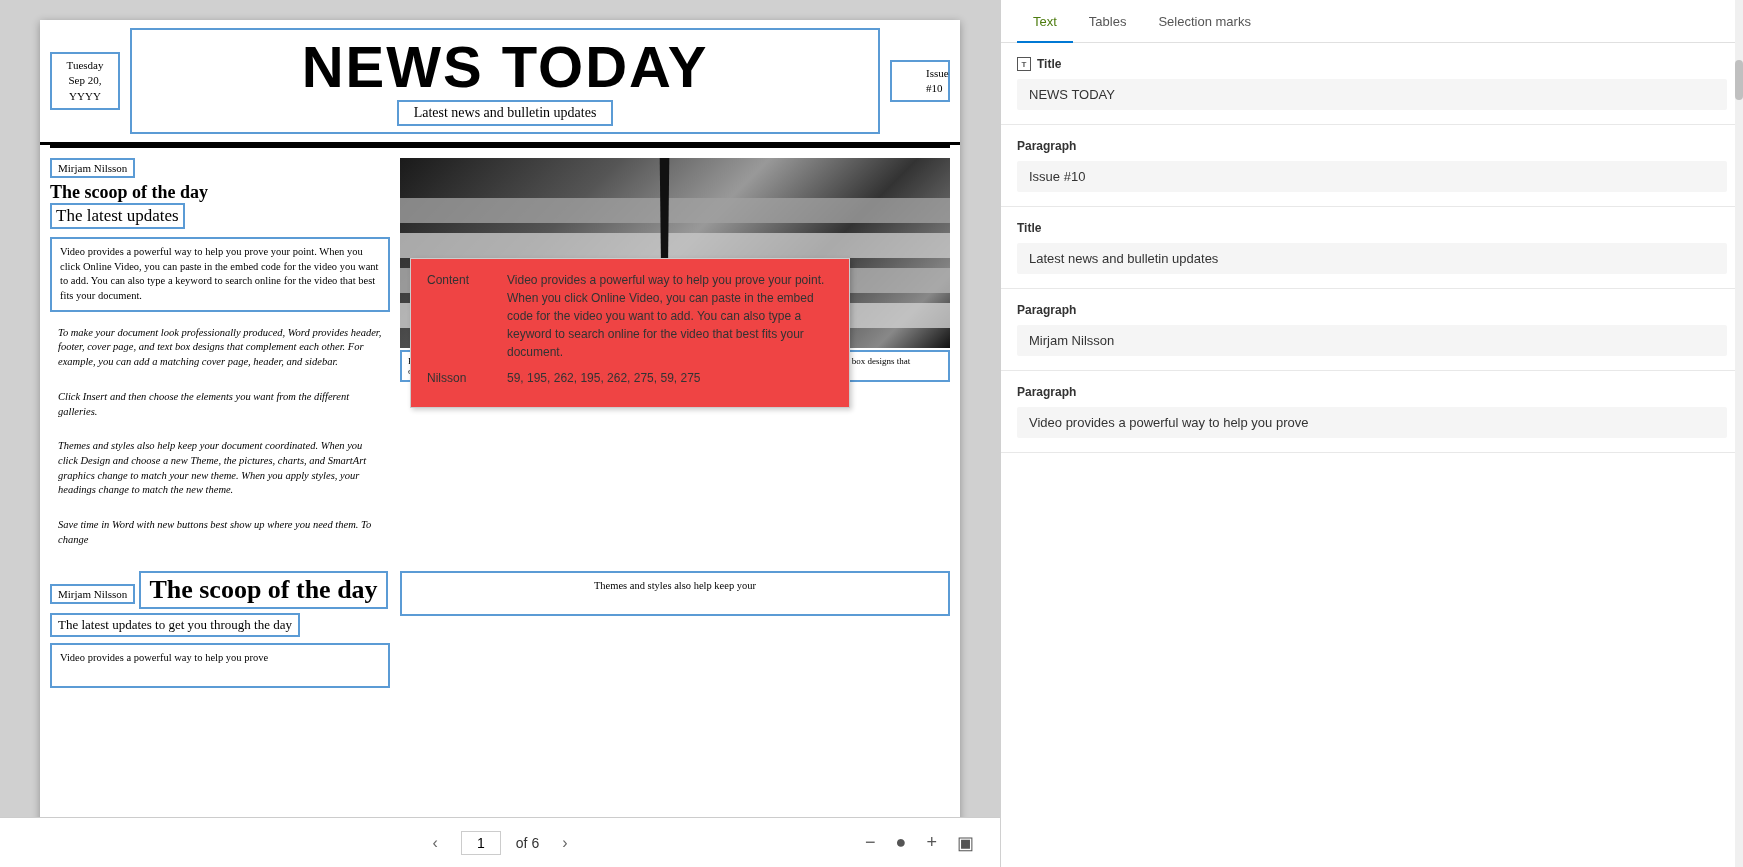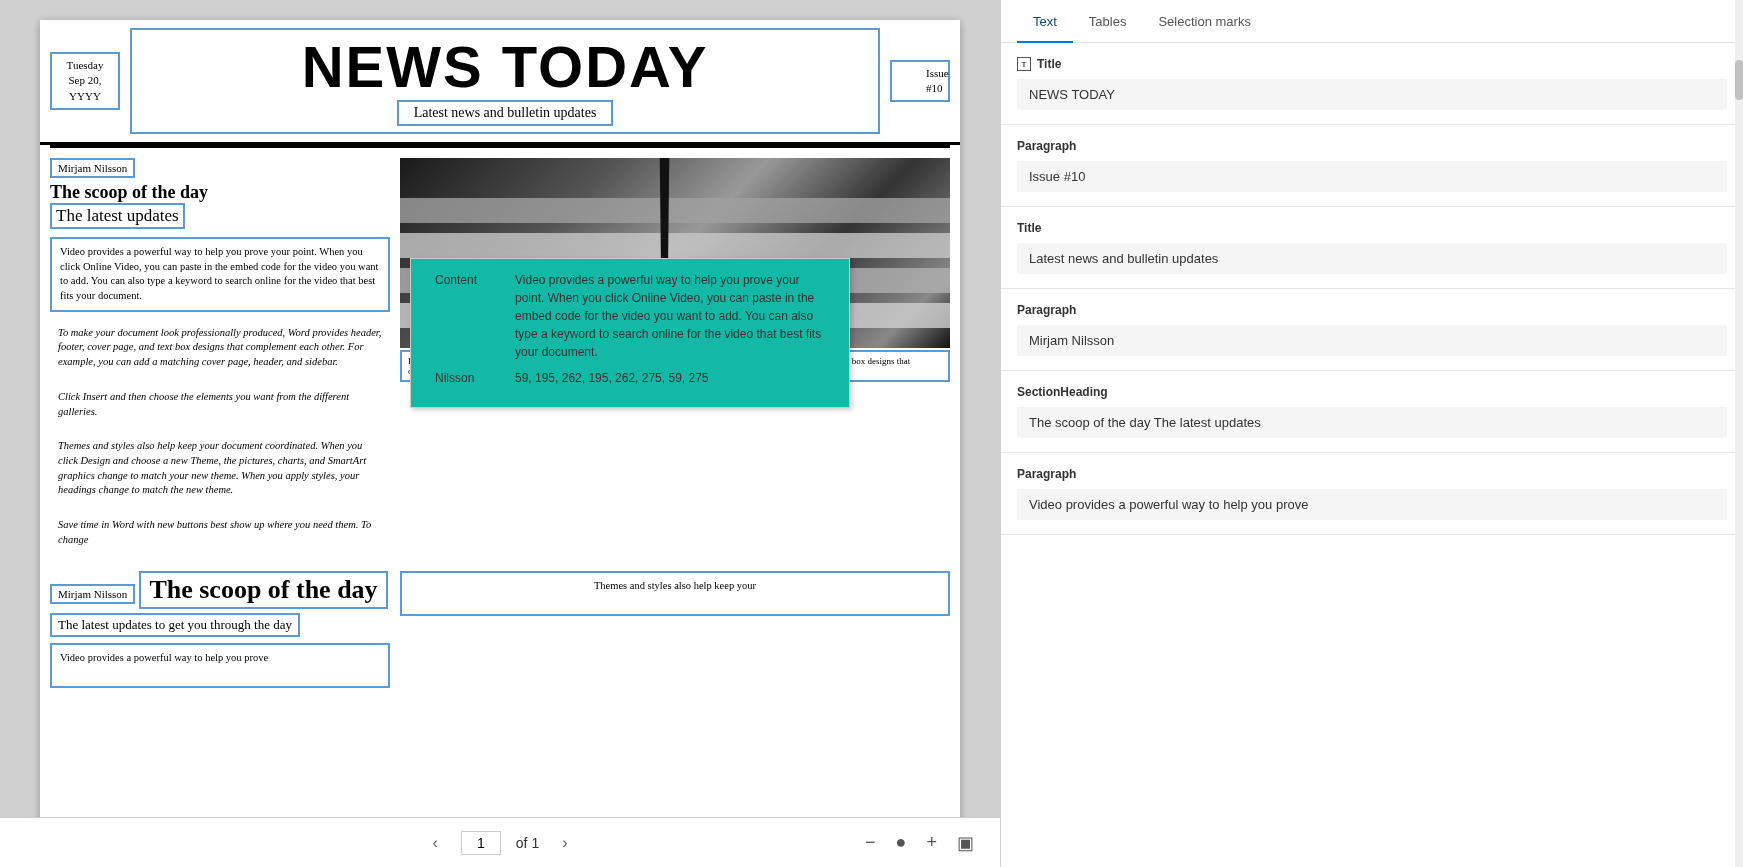--- a/index.html
+++ b/index.html
@@ -168,23 +168,23 @@
       background: #d0d0d0;
       height: 25px;
       width: 100%;
       opacity: 0.8;
     }
 
     .tooltip-box {
       position: absolute;
       top: 100px;
       left: 10px;
-      background: #14b8a6;
+      background: #ef4444;
       border: 1px solid #ccc;
-      padding: 12px 24px;
+      padding: 12px 16px;
       width: 440px;
       font-size: 12px;
       font-family: Arial, sans-serif;
       line-height: 1.5;
       z-index: 10;
       box-shadow: 2px 2px 5px rgba(0,0,0,0.2);
     }
 
     .tooltip-row {
       display: flex;
@@ -337,21 +337,21 @@
     .panel-tab {
       padding: 14px 16px 12px;
       font-size: 13px;
       cursor: pointer;
       color: #555;
       border-bottom: 2px solid transparent;
       margin-bottom: -1px;
     }
 
     .panel-tab.active {
-      color: #0c4a6e;
+      color: #4d7c0f;
       border-bottom: 2px solid #0078d4;
       font-weight: 500;
     }
 
     .panel-content {
       flex: 1;
       overflow-y: auto;
       padding: 0;
     }
 
@@ -492,21 +492,21 @@
           <div class="themes-box">Themes and styles also help keep your</div>
         </div>
       </div>
 
     </div>
   </div>
 
   <div class="bottom-toolbar">
     <button class="nav-btn">‹</button>
     <input class="page-input" type="text" value="1" style="">
-    <span class="page-of">of 1</span>
+    <span class="page-of">of 6</span>
     <button class="nav-btn">›</button>
 
     <div class="zoom-controls">
       <button class="zoom-btn">−</button>
       <button class="zoom-btn">●</button>
       <button class="zoom-btn">+</button>
       <button class="zoom-btn">▣</button>
     </div>
   </div>
 </div>
@@ -543,26 +543,20 @@
       <div class="panel-value">Latest news and bulletin updates</div>
     </div>
 
     <div class="panel-section">
       <div class="panel-section-header">
         <span>Paragraph</span>
       </div>
       <div class="panel-value">Mirjam Nilsson</div>
     </div>
 
-    <div class="panel-section">
-      <div class="panel-section-header">
-        <span>SectionHeading</span>
-      </div>
-      <div class="panel-value">The scoop of the day The latest updates</div>
-    </div>
 
     <div class="panel-section">
       <div class="panel-section-header">
         <span>Paragraph</span>
       </div>
       <div class="panel-value">Video provides a powerful way to help you prove</div>
     </div>
 
   </div>
 

